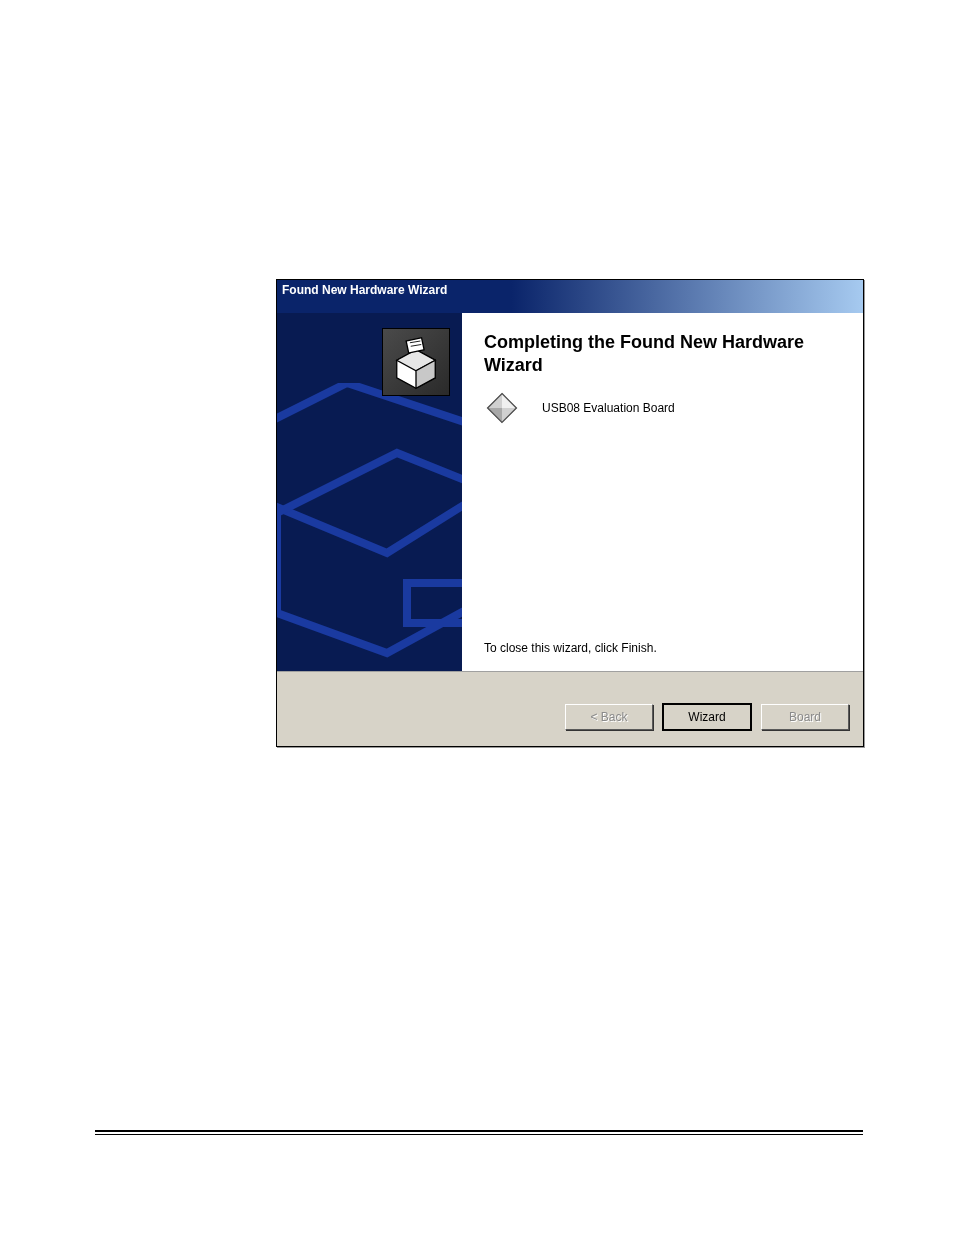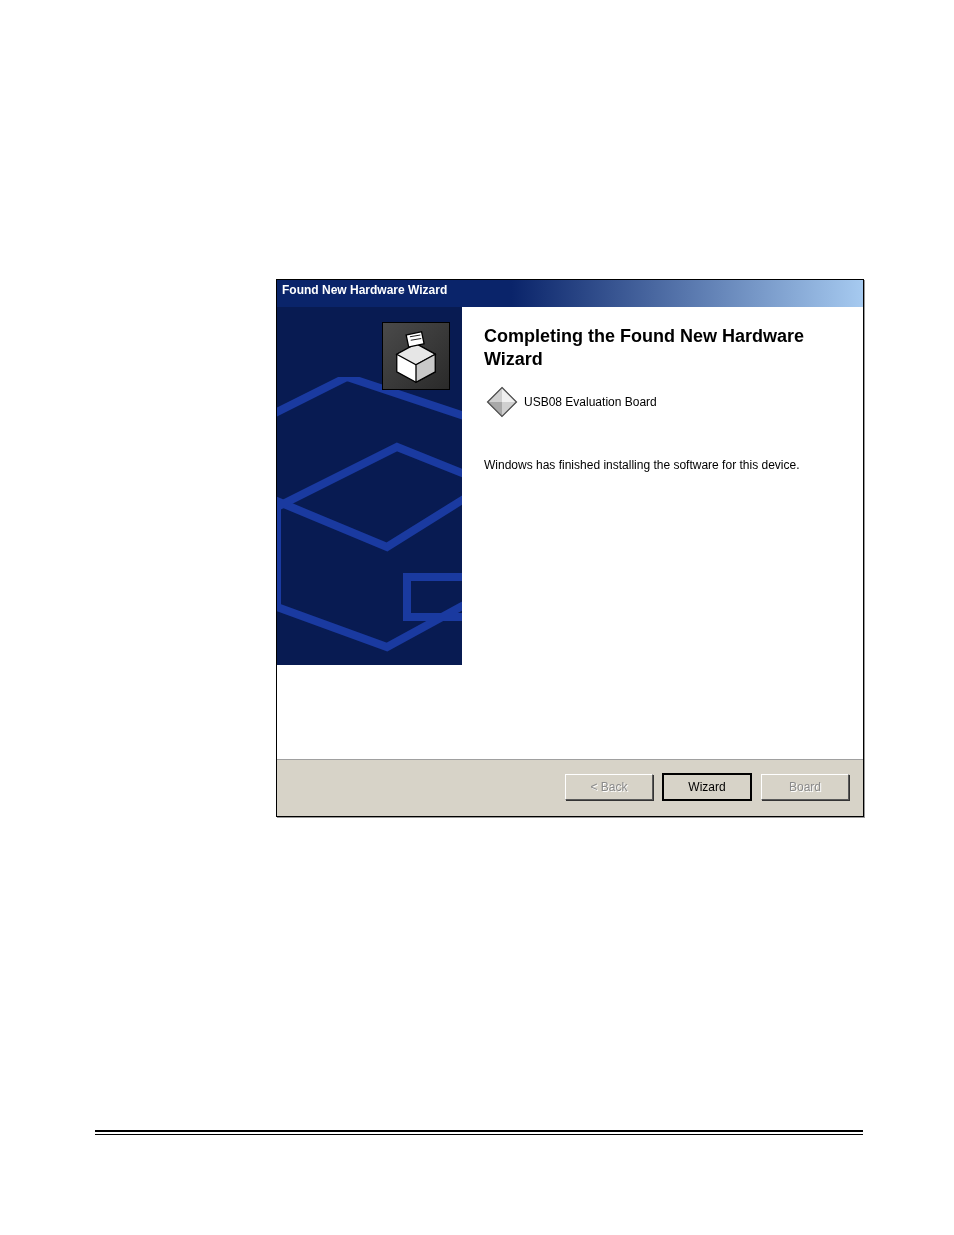--- a/index.html
+++ b/index.html
@@ -17,21 +17,21 @@
       width: 588px;
       background: #d7d3c8;
       border: 1px solid #000;
       box-shadow: 1px 1px 0 rgba(0,0,0,0.4);
     }
     .titlebar {
       background: linear-gradient(to right, #0a246a 0%, #0a246a 40%, #a6caf0 100%);
       color: #fff;
       font-weight: bold;
       font-size: 12px;
-      padding: 3px 5px 10px 5px;
+      padding: 3px 5px 16px 5px;
       display: flex;
       align-items: center;
       text-align: center;
     }
     .titlebar-text { display: inline-block; }
     .body-area {
       display: flex;
       background: #fff;
       border-bottom: 1px solid #a0a0a0;
     }
@@ -59,51 +59,52 @@
     .sidebar-bg {
       position: absolute;
       left: -10px; top: 70px;
       width: 240px; height: 300px;
     }
     .content {
       padding: 18px 18px 10px 22px;
       flex: 1;
       display: flex;
       flex-direction: column;
-      height: 452px;
+      height: 358px;
     }
     .heading {
       font-family: Verdana, Tahoma, sans-serif;
       font-size: 18px;
       font-weight: bold;
       color: #000;
       line-height: 1.25;
       margin-bottom: 14px;
     }
     .device-row {
       display: flex;
       align-items: center;
-      gap: 4px;
+      gap: 22px;
       margin-bottom: 38px;
     }
     .device-row svg { width: 36px; height: 36px; flex-shrink: 0; }
     .device-name { font-size: 12px; color: #000; }
     .body-text { font-size: 12px; color: #000; }
     .spacer { flex: 1; }
     .close-hint {
       font-size: 12px;
       color: #000;
       margin-bottom: 6px;
     }
     .button-row {
       background: #d7d3c8;
       padding: 14px 14px 16px 14px;
       display: flex;
       justify-content: flex-end;
       gap: 10px;
+      margin-top: 18px;
     }
     .btn {
       width: 88px;
       height: 26px;
       font-family: Tahoma, Arial, sans-serif;
       font-size: 12px;
       background: #d7d3c8;
       border: 1px solid #888;
       border-top-color: #fff;
       border-left-color: #fff;
@@ -174,22 +175,22 @@
       <div class="heading">Completing the Found New Hardware Wizard</div>
       <div class="device-row">
         <svg viewBox="0 0 40 40">
           <polygon points="20,4 36,20 20,36 4,20" fill="#d0d0d0" stroke="#555" stroke-width="1"></polygon>
           <polygon points="20,4 36,20 20,20" fill="#f0f0f0"></polygon>
           <polygon points="4,20 20,20 20,36" fill="#a8a8a8"></polygon>
           <polygon points="20,4 36,20 20,36 4,20" fill="none" stroke="#555" stroke-width="1.5"></polygon>
         </svg>
         <span class="device-name">USB08 Evaluation Board</span>
       </div>
-      <div class="body-text">Windows has finished installing the software for this device.</div>
       <div class="spacer"></div>
+      <div class="close-hint">To close this wizard, click Finish.</div>
     </div>
   </div>
   <div class="button-row">
     <button class="btn disabled" disabled="">&lt; Back</button>
     <button class="btn default">Wizard</button>
     <button class="btn disabled" disabled="">Board</button>
   </div>
 </div>
 
 <hr class="hr-bottom">

